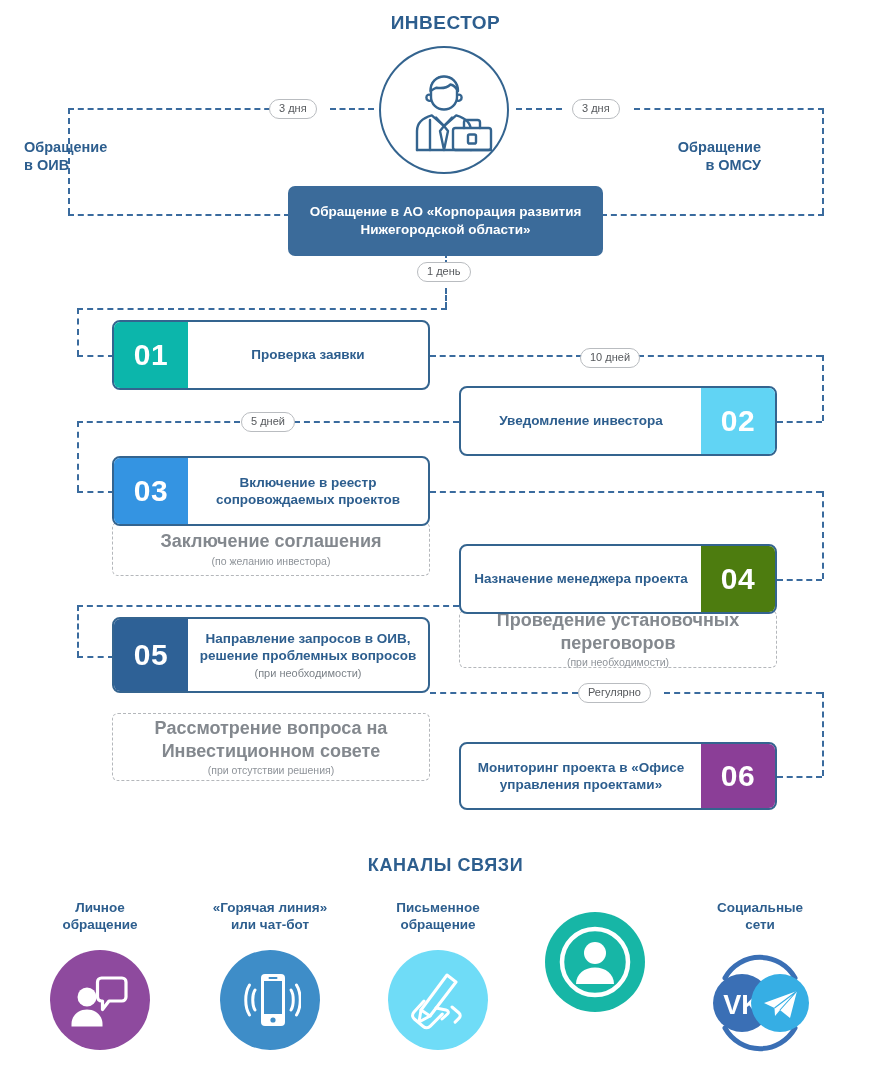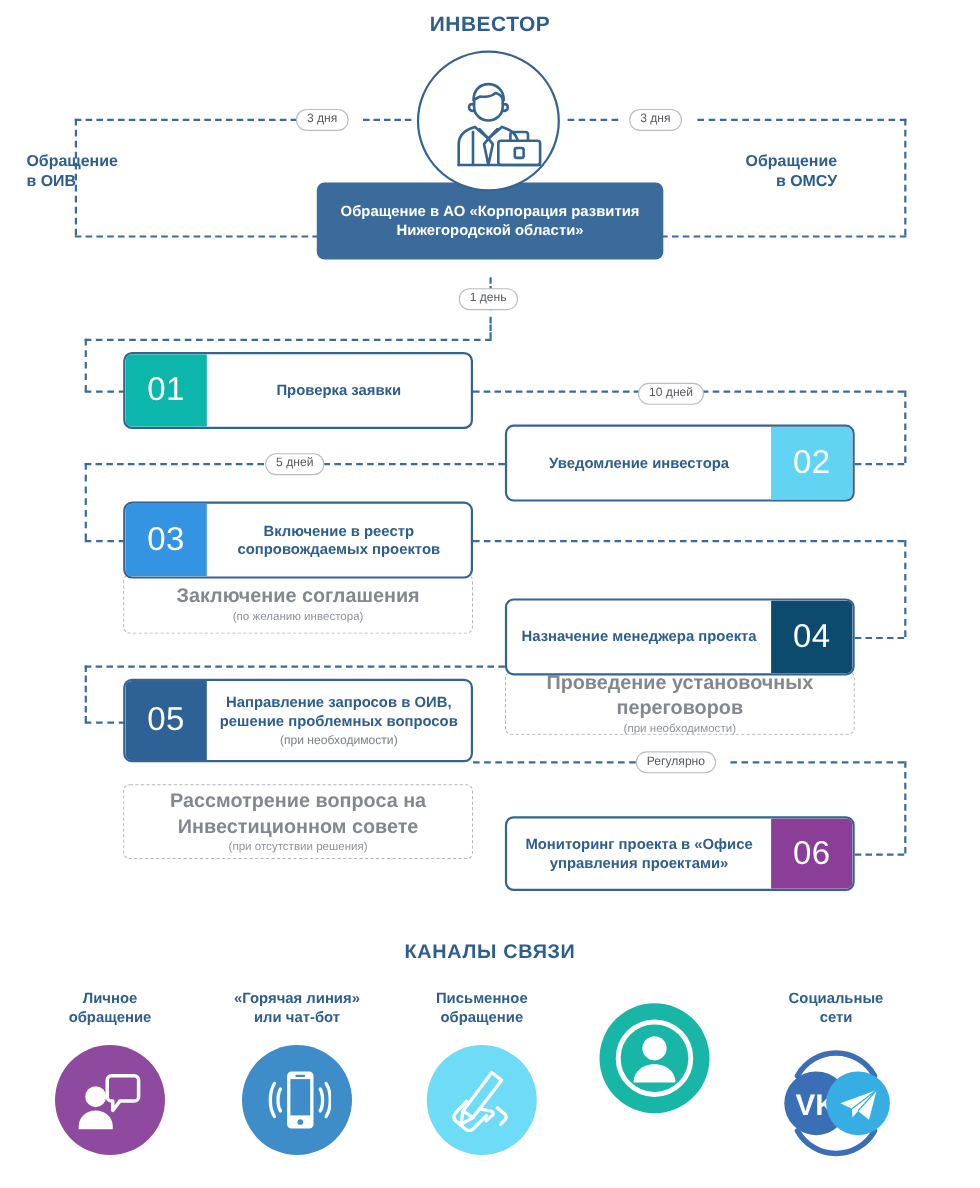--- a/index.html
+++ b/index.html
@@ -75,21 +75,21 @@
     font-size: 11px;
     padding: 3px 9px 4px 9px;
     white-space: nowrap;
     z-index: 6;
     line-height: 1;
   }
 
   
   .corp-box {
     position: absolute;
-    left: 288px; top: 166px;
+    left: 288px; top: 186px;
     width: 315px; height: 70px;
     background: #3b6b9a;
     border-radius: 7px;
     color: #ffffff;
     font-size: 13.5px;
     font-weight: bold;
     line-height: 1.35;
     display: flex;
     align-items: center;
     justify-content: center;
@@ -112,21 +112,21 @@
     z-index: 4;
   }
   .step .num {
     width: 74px;
     flex: 0 0 74px;
     display: flex;
     align-items: center;
     justify-content: center;
     color: #ffffff;
     font-size: 30px;
-    font-weight: normal;
+    font-weight: bold;
     letter-spacing: 0.5px;
   }
   .step .txt {
     flex: 1 1 auto;
     display: flex;
     flex-direction: column;
     align-items: center;
     justify-content: center;
     text-align: center;
     padding: 2px 8px;
@@ -315,21 +315,21 @@
   </div>
 
   <div class="step" style="left:112px; top:456px;">
     <div class="num" style="background: rgb(52, 148, 226);">03</div>
     <div class="txt">
       <span>Включение в реестр сопровождаемых проектов</span>
     </div>
   </div>
 
   <div class="step right-num" style="left:459px; top:544px;">
-    <div class="num" style="background: #0c4a6e;">04</div>
+    <div class="num" style="background: #4d7c0f;">04</div>
     <div class="txt">
       <span>Назначение менеджера проекта</span>
     </div>
   </div>
 
   <div class="step" style="left:112px; top:617px; height:76px;">
     <div class="num" style="background: rgb(46, 97, 150);">05</div>
     <div class="txt">
       <span>Направление запросов в ОИВ, решение проблемных вопросов</span>
       <span class="note">(при необходимости)</span>

